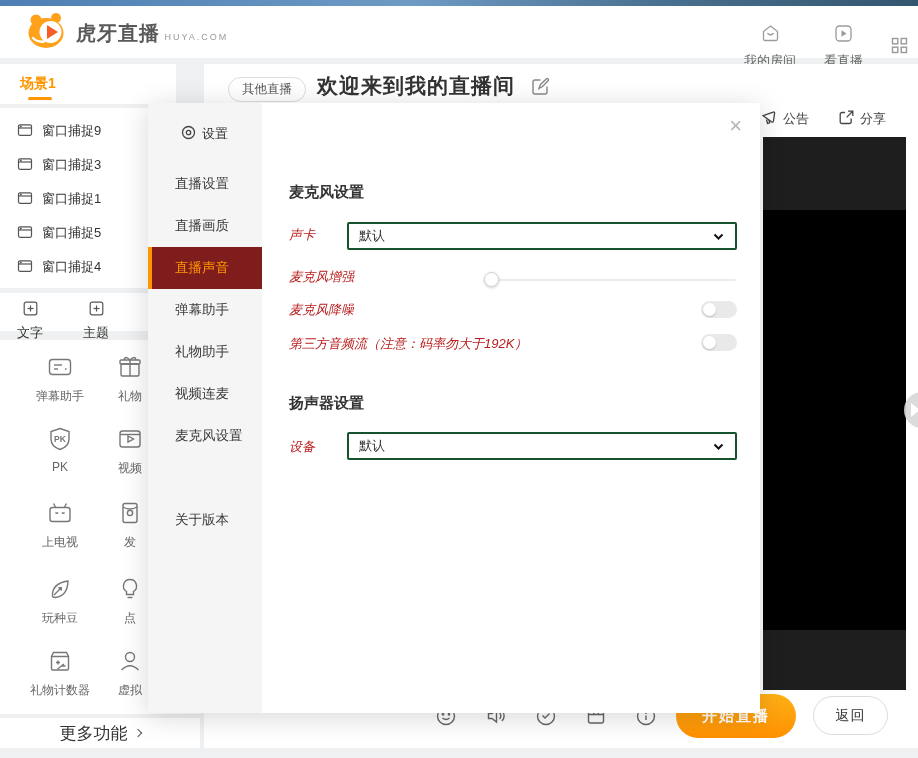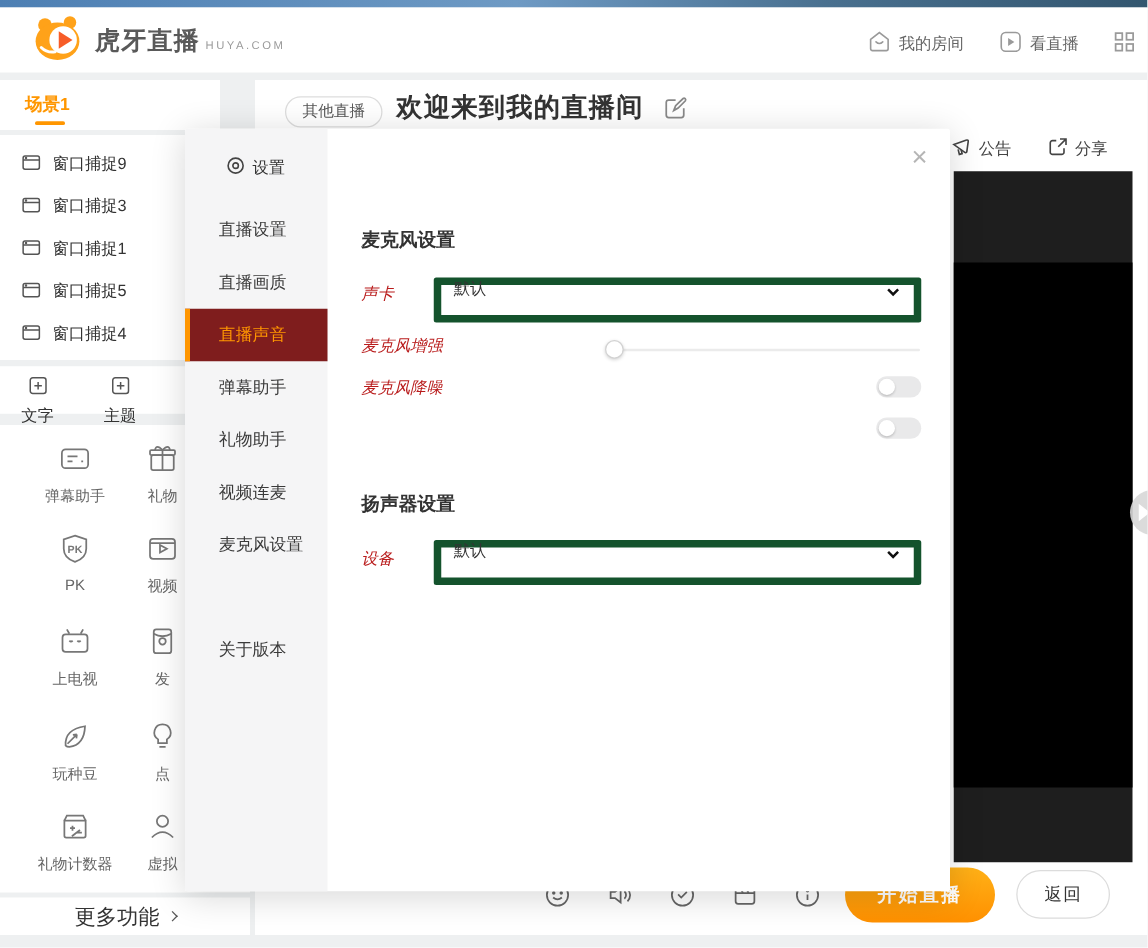--- a/index.html
+++ b/index.html
@@ -11,21 +11,21 @@
   
   .top-strip { position:absolute; left:0; top:0; width:918px; height:6px;
     background:linear-gradient(90deg,#4d7fb3 0%,#6e9ac4 45%,#49708f 72%,#33566f 100%); }
 
   
   .header { position:absolute; left:0; top:6px; width:918px; height:52px; background:#fff; }
   .logo { position:absolute; left:26px; top:6px; display:flex; align-items:center; gap:8px; cursor:pointer; }
   .logo-title { font-size:20px; font-weight:bold; color:#595959; letter-spacing:1px; line-height:20px; }
   .logo-sub { font-size:9px; color:#9a9a9a; letter-spacing:2px; margin-top:1px; }
   .header-nav { position:absolute; right:4px; top:18px; display:flex; align-items:center; }
-  .nav-item { display:flex; align-items:center; gap:6px; font-size:13px; color:#666; margin-right:28px; cursor:pointer; }
+  .nav-item { display:flex; align-items:center; gap:6px; font-size:13px; color:#666; margin-right:28px; cursor:pointer;flex-direction:column; }
 
   
   .scene-tabs { left:0; top:64px; width:176px; height:40px; }
   .scene-tab { position:absolute; left:20px; top:11px; font-size:14px; font-weight:bold; color:#ff9600; cursor:pointer; }
   .tab-underline { position:absolute; left:8px; top:22px; width:24px; height:3px; background:#ff9600; border-radius:2px; }
   .source-list { left:0; top:108px; width:200px; height:180px; padding-top:6px; }
   .source-item { display:flex; align-items:center; height:34px; padding-left:17px; gap:9px; font-size:13px; color:#333; cursor:pointer; }
   .add-row { left:0; top:293px; width:200px; height:38px; }
   .add-btn { position:absolute; top:8px; display:flex; align-items:center; gap:5px; font-size:13px; color:#333; cursor:pointer;flex-direction:column; }
   .add-btn.b1 { left:17px; } .add-btn.b2 { left:83px; }
@@ -62,22 +62,22 @@
   .dlg-menu-header { position:absolute; left:33px; top:22px; display:flex; align-items:center; gap:6px; font-size:13px; color:#333; }
   .dlg-item { position:absolute; left:0; width:114px; height:42px; line-height:42px; padding-left:27px; font-size:13.5px; color:#3a3a3a; cursor:pointer; }
   .dlg-item.selected { background:#7f1d1d; border-left:4px solid #ff9600; padding-left:23px; color:#ff9600; }
   .m0{top:60px;} .m1{top:102px;} .m2{top:144px;} .m3{top:186px;} .m4{top:228px;} .m5{top:270px;} .m6{top:312px;} .m7{top:354px;} .m8{top:396px;}
   .dlg-content { position:absolute; left:114px; top:0; width:498px; height:610px; }
   .dlg-close { position:absolute; right:18px; top:12px; font-size:22px; color:#b5b5b5; cursor:pointer; line-height:22px; }
   .sec-title { position:absolute; left:27px; font-size:15px; font-weight:600; color:#333; }
   .t-mic { top:80px; } .t-spk { top:291px; }
   .lbl { position:absolute; left:27px; font-size:13px; color:#b91c1c; white-space:nowrap;font-style:italic; }
   .l-card { top:123px; } .l-gain { top:165px; } .l-denoise { top:198px; } .l-third { top:232px; } .l-dev { top:335px; }
-  .select { position:absolute; left:85px; width:390px; height:28px; border:6px solid #14532d; border-radius:2px; background:#fff;
-    display:flex; align-items:flex-end; padding:12px 10px; font-size:13px; color:#333; cursor:pointer; }
+  .select { position:absolute; left:85px; width:390px; height:28px; border:2px solid #14532d; border-radius:2px; background:#fff;
+    display:flex; align-items:center; padding:12px 10px; font-size:13px; color:#333; cursor:pointer; }
   .select svg { margin-left:auto; }
   .sel-card { top:119px; } .sel-dev { top:329px; }
   .slider { position:absolute; left:222px; top:168px; width:253px; height:18px; cursor:pointer; }
   .slider-track { position:absolute; left:2px; top:8px; width:250px; height:2px; background:#ebebeb; border-radius:1px; }
   .slider-thumb { position:absolute; left:0; top:1px; width:15px; height:15px; background:#fff; border:1px solid #d2d2d2; border-radius:50%; box-shadow:0 1px 3px rgba(0,0,0,.18); cursor:grab; }
   .toggle { position:absolute; left:439px; width:36px; height:17px; border-radius:9px; background:#e9e9ea; cursor:pointer; }
   .toggle .knob { position:absolute; left:2px; top:2px; width:13px; height:13px; background:#fff; border-radius:50%; box-shadow:0 1px 2px rgba(0,0,0,.2); }
   .tg-denoise { top:198px; } .tg-third { top:231px; }
 </style>
 </head>
@@ -405,20 +405,21 @@
       <div class="slider">
         <div class="slider-track"></div>
         <div class="slider-thumb"></div>
       </div>
 
       <label class="lbl l-denoise">麦克风降噪</label>
       <div class="toggle tg-denoise">
           <div class="knob"></div>
         </div>
 
+      <label class="lbl l-third">第三方音频流（注意：码率勿大于192K）</label>
       <div class="toggle tg-third">
           <div class="knob"></div>
         </div>
 
       <h2 class="sec-title t-spk">扬声器设置</h2>
 
       <label class="lbl l-dev">设备</label>
       <div class="select sel-dev">
         <span>默认</span>
         <svg width="13" height="13" viewBox="0 0 13 13" fill="none" stroke="#111" stroke-width="2">

